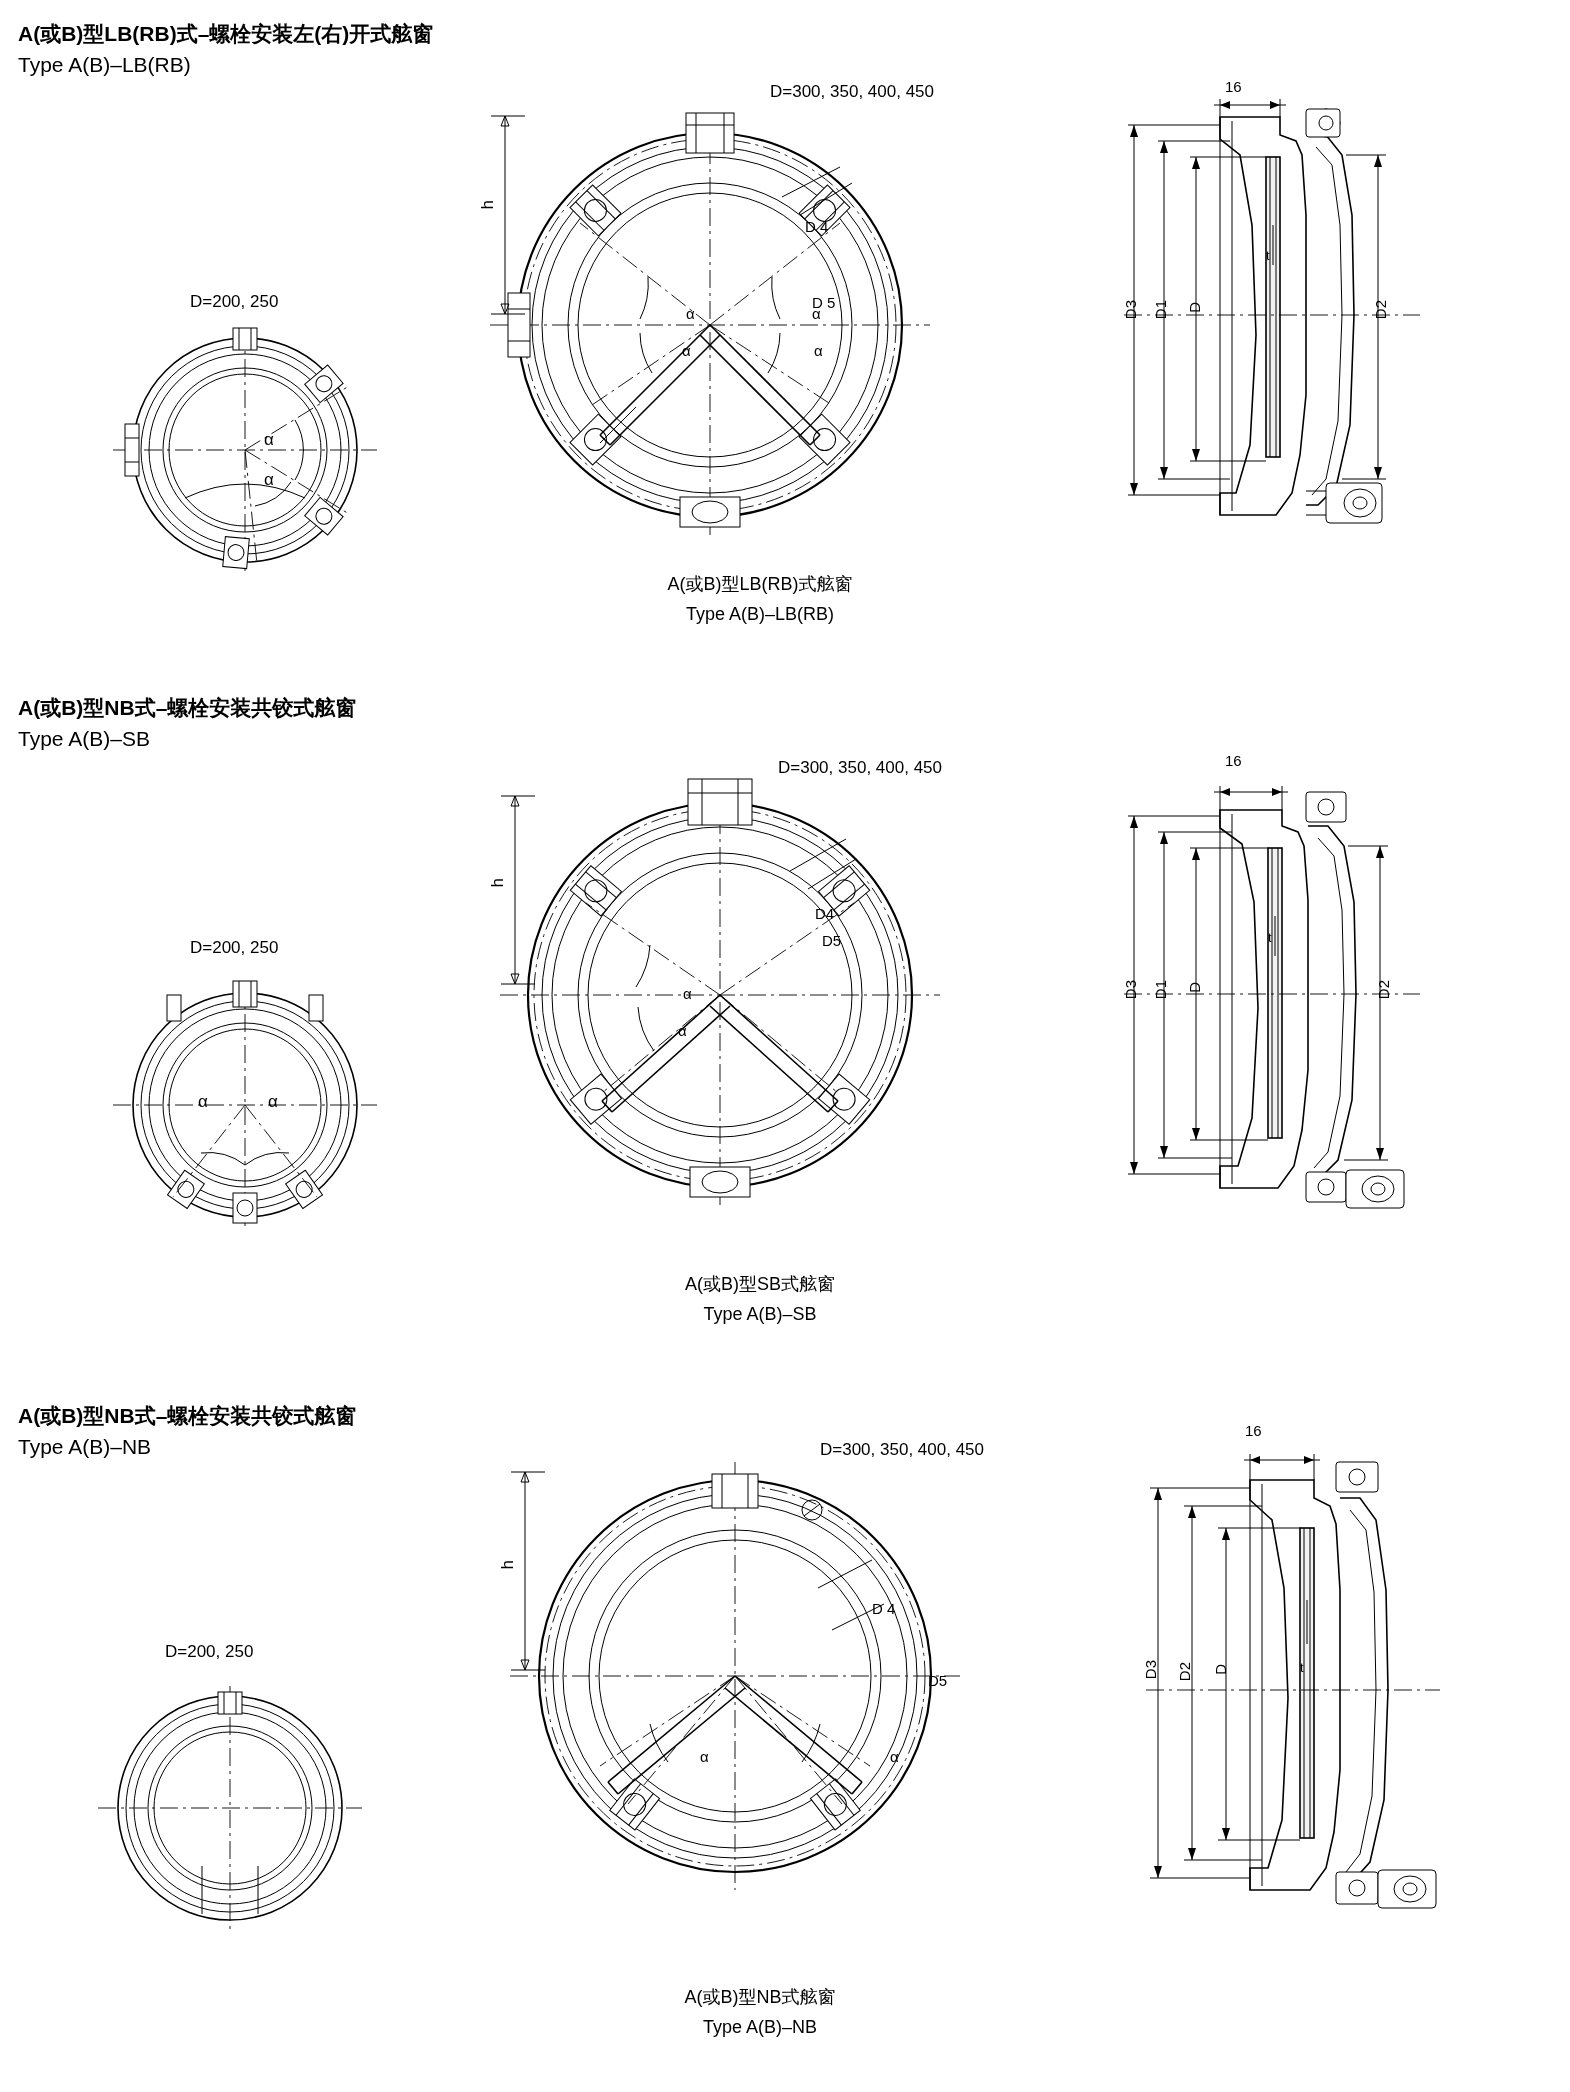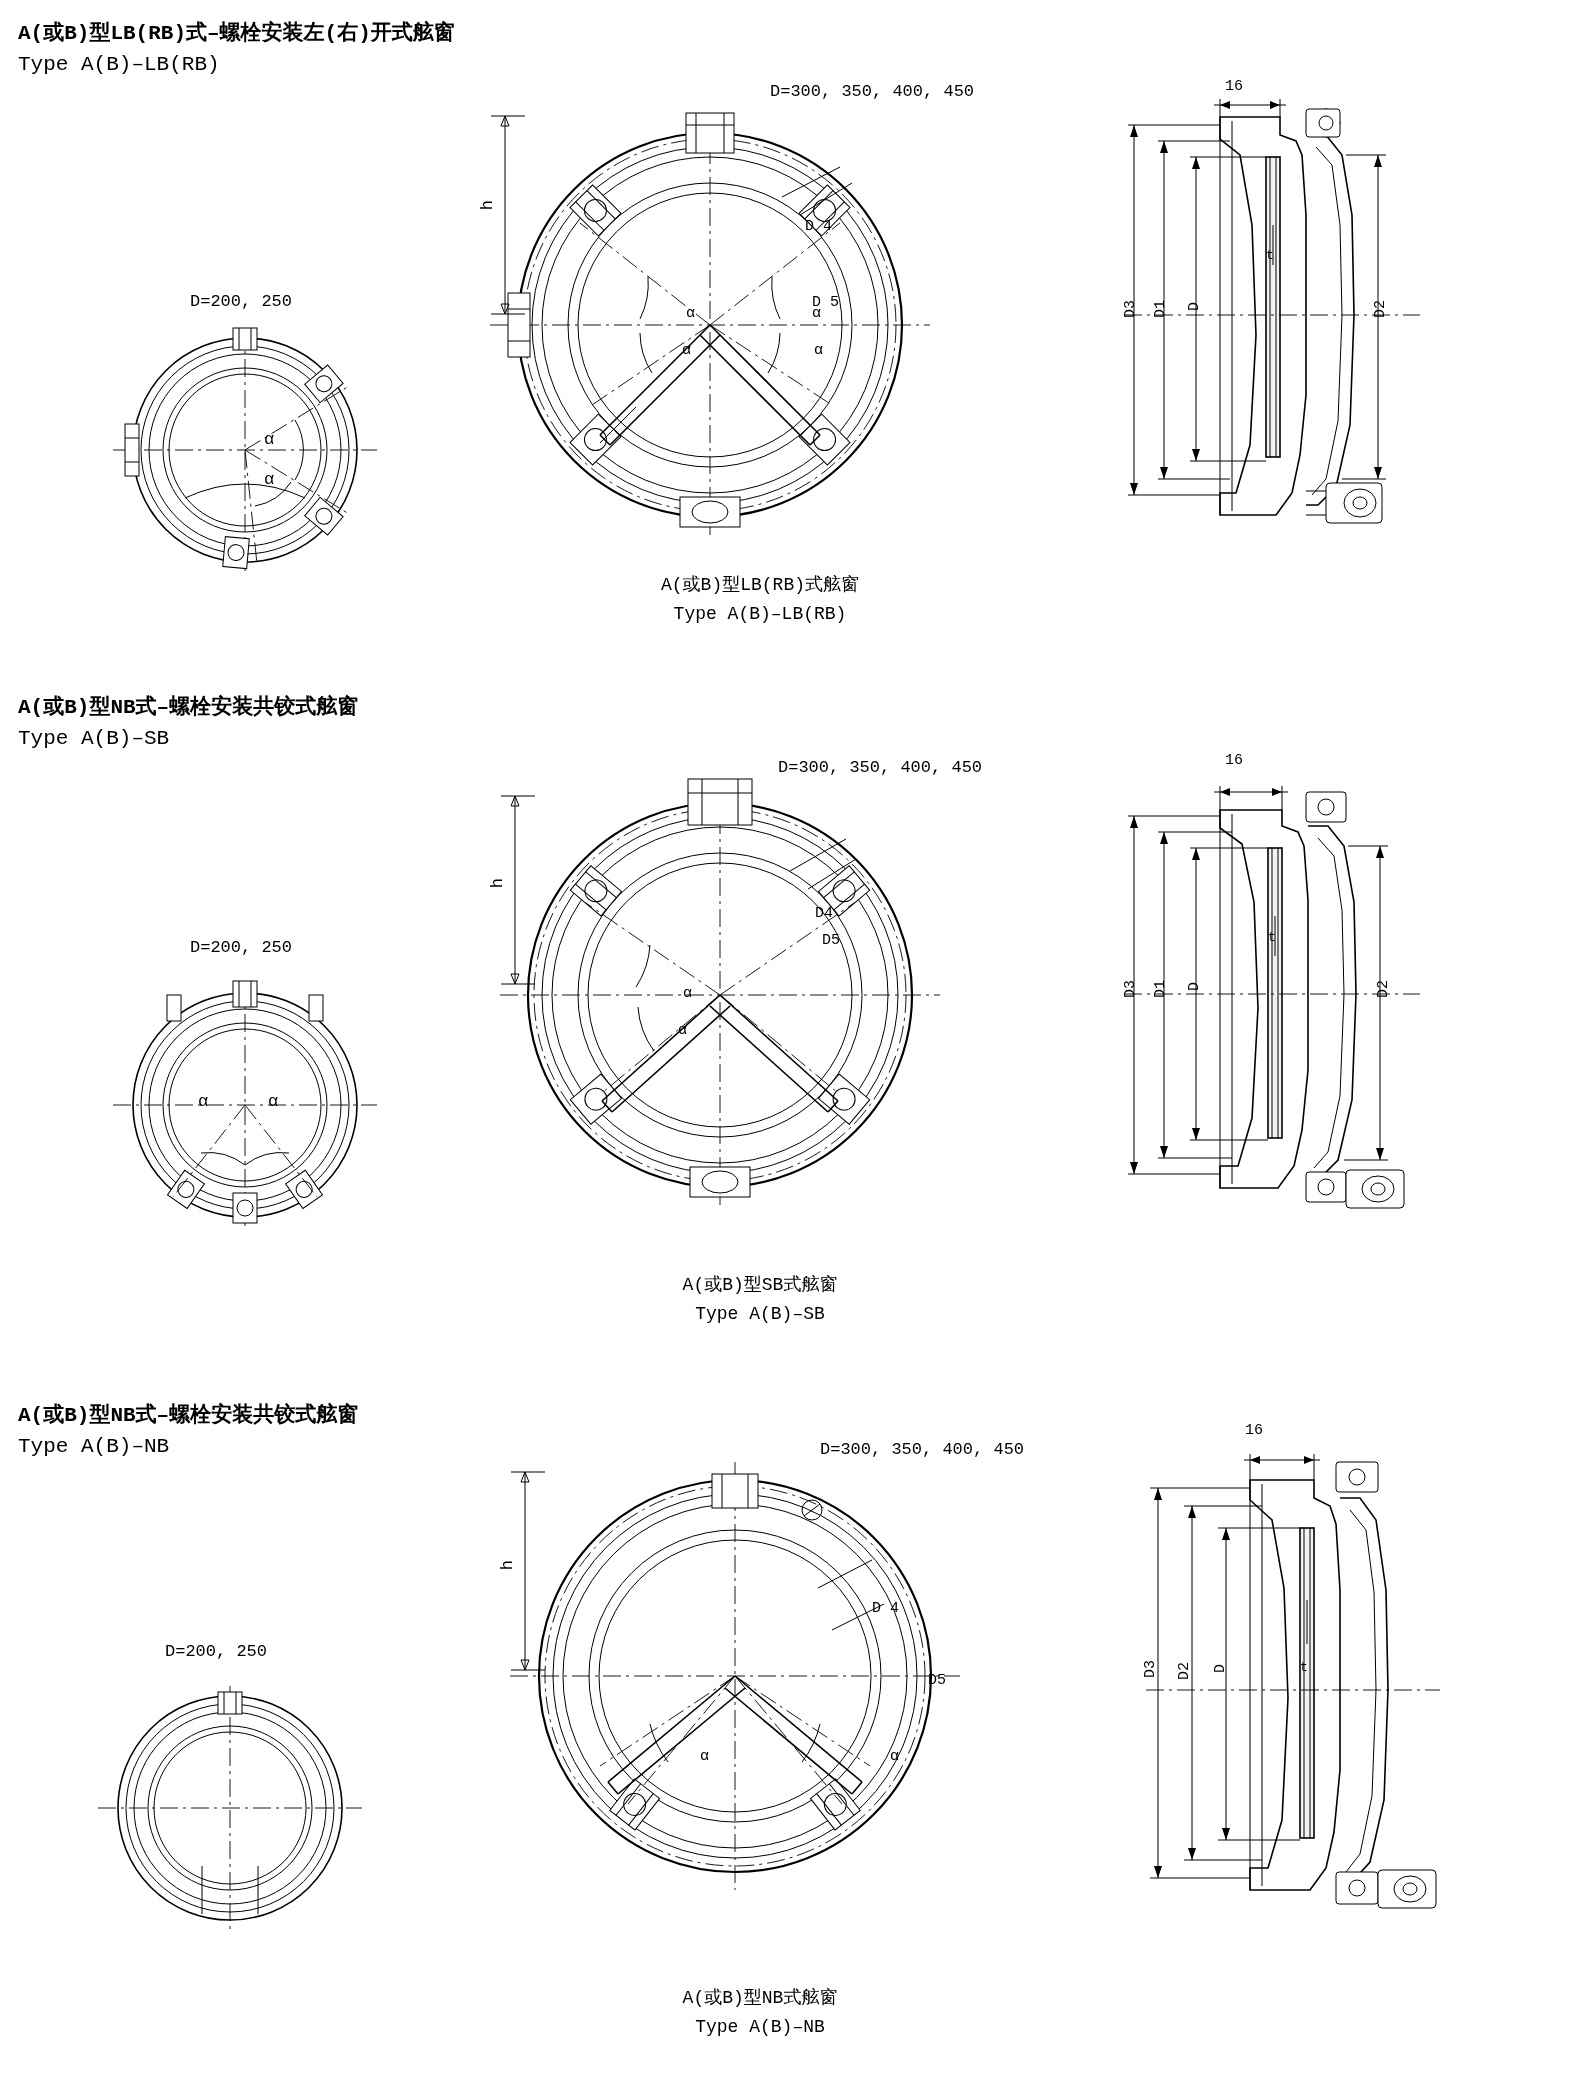--- a/index.html
+++ b/index.html
@@ -2,21 +2,21 @@
 <html><head>
 <meta charset="utf-8">
 <style>
   html,body{margin:0;padding:0;background:#ffffff;}
   body{
     width:1570px;height:2092px;position:relative;
     font-family:"Liberation Sans","DejaVu Sans",sans-serif;
     color:#000;
     overflow:hidden;
   }
-  .sheet{position:absolute;inset:0;font-family:Liberation Mono, monospace;}
+  .sheet{position:absolute;inset:0;}
 
   
   .sec-title{position:absolute;font-size:21px;line-height:31px;white-space:nowrap;font-weight:600;}
   .sec-title .l2{font-weight:400;}
 
   
   .lbl{position:absolute;font-size:17px;white-space:nowrap;}
   .lbl-sm{position:absolute;font-size:15px;white-space:nowrap;}
   .lbl-xs{position:absolute;font-size:13px;white-space:nowrap;}
   .vert{writing-mode:vertical-rl;transform:rotate(180deg);}

